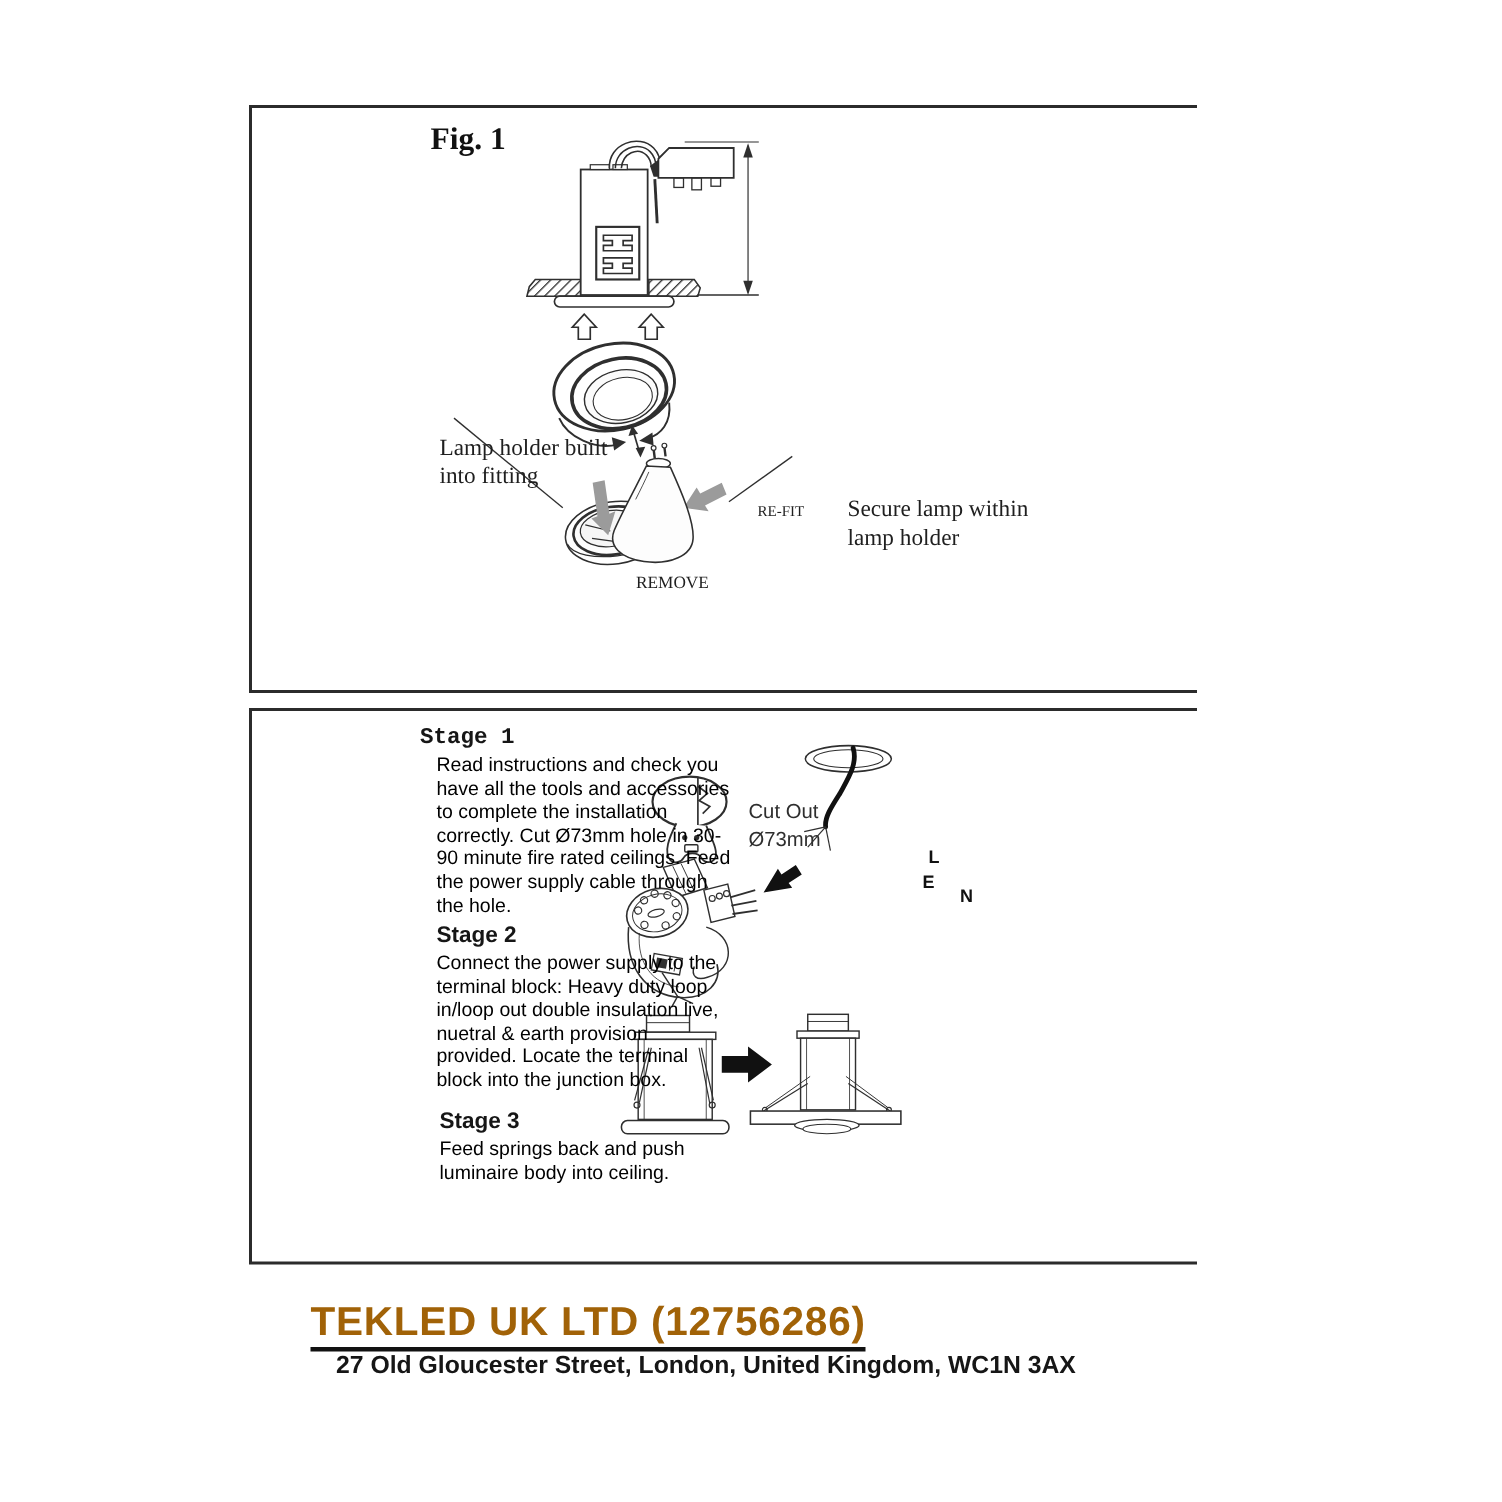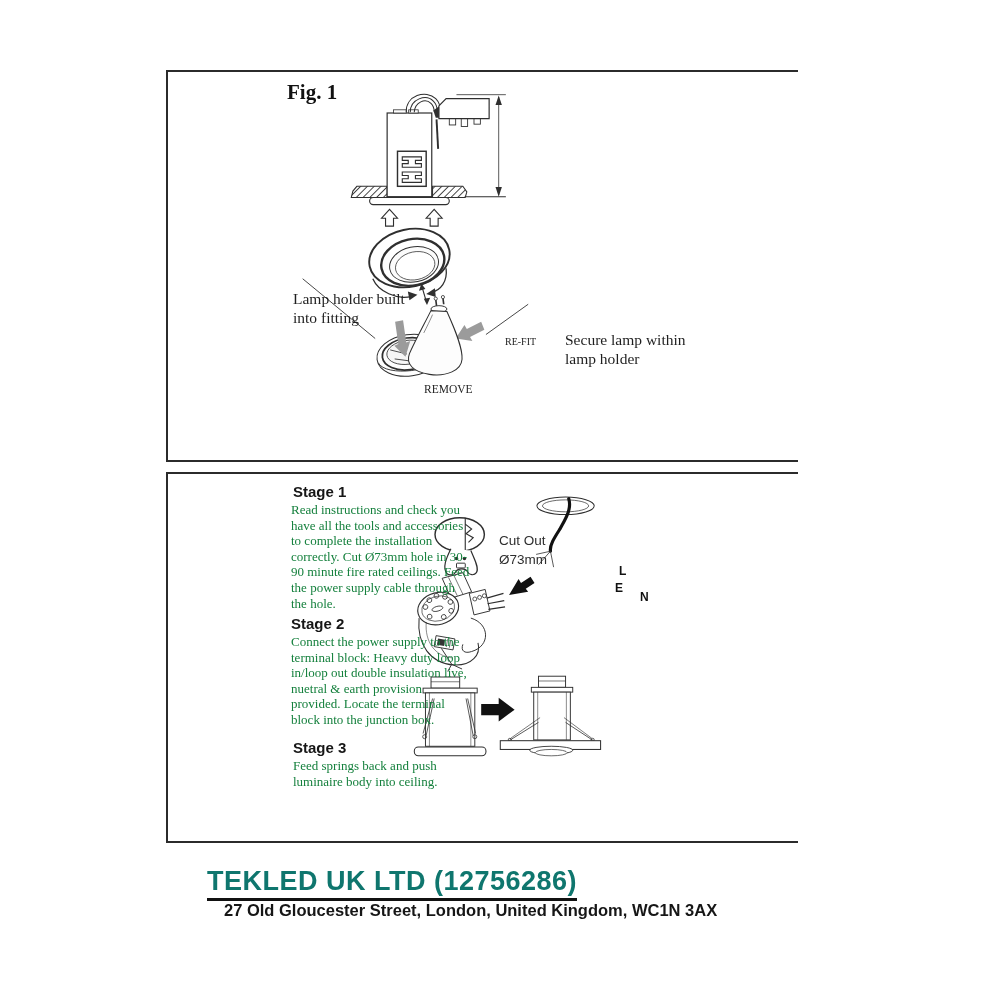--- a/index.html
+++ b/index.html
@@ -7,25 +7,25 @@
         font-family:"Liberation Sans",sans-serif;color:#1c1c1c;}
   .panel{position:absolute;border:2px solid #2b2b2b;background:#ffffff;box-sizing:border-box;}
   #fig1-panel{left:166px;top:70px;width:663px;height:392px;}
   #instructions-panel{left:166px;top:472px;width:663px;height:371px;}
   .panel svg{position:absolute;left:0;top:0;}
   .abs{position:absolute;white-space:pre-line;}
   .fig-title{font-family:"Liberation Serif",serif;font-weight:bold;font-size:21px;color:#111;}
   .serif-label{font-family:"Liberation Serif",serif;font-size:15.5px;line-height:1.22;color:#1f1f1f;}
   .tiny-serif{font-family:"Liberation Serif",serif;color:#1f1f1f;}
   .stage-head{font-weight:bold;font-size:15px;color:#161616;}
-  .stage-body{font-size:13px;line-height:15.6px;color:#15803d;width:198px;font-family:Liberation Serif, serif;}
+  .stage-body{font-size:13px;line-height:15.6px;color:#000000;width:198px;}
   .cutout-label{font-size:13.5px;line-height:18.5px;color:#2e2e2e;margin-top:46px;}
   .wire-label{font-weight:bold;font-size:12px;color:#111;}
   #footer-company{position:absolute;left:207px;top:866px;font-weight:bold;font-size:27px;
-      color:#0f766e;border-bottom:3px solid #111;padding-bottom:1px;letter-spacing:0.5px;}
+      color:#a16207;border-bottom:3px solid #111;padding-bottom:1px;letter-spacing:0.5px;}
   #footer-address{position:absolute;left:224px;top:901px;font-weight:bold;font-size:16.5px;color:#161616;}
 </style>
 </head>
 <body>
 
 <div id="page">
 
   <div id="fig1-panel" class="panel">
     <svg width="659" height="388" viewBox="168 72 827 460">
       <defs>
@@ -228,21 +228,21 @@
           <line x1="667" y1="786" x2="702" y2="809" stroke-width="1"></line>
           <line x1="665" y1="780" x2="700" y2="806" stroke-width="0.8"></line>
           <circle cx="701" cy="808" r="2" stroke-width="1"></circle>
           <rect x="585" y="809" width="126" height="11" fill="#ffffff" stroke-width="1.3"></rect>
           <ellipse cx="649" cy="821" rx="27" ry="5" fill="#ffffff" stroke-width="1.1"></ellipse>
           <ellipse cx="649" cy="824" rx="20" ry="4" fill="#ffffff" stroke-width="0.9"></ellipse>
         </g>
       </g>
     </svg>
 
-    <div class="abs stage-head" style="left:125px;top:9px;">Stage 1</div>
+    <div class="abs stage-head" style="left:112px;top:9px;font-family:Liberation Mono, monospace;">Stage 1</div>
     <div class="abs stage-body" style="left:123px;top:28px;">Read instructions and check you
 have all the tools and accessories
 to complete the installation
 correctly. Cut Ø73mm hole in 30-
 90 minute fire rated ceilings. Feed
 the  power supply cable through
 the hole.</div>
 
     <div class="abs cutout-label" style="left:331px;top:12px;">Cut Out
 Ø73mm</div>

